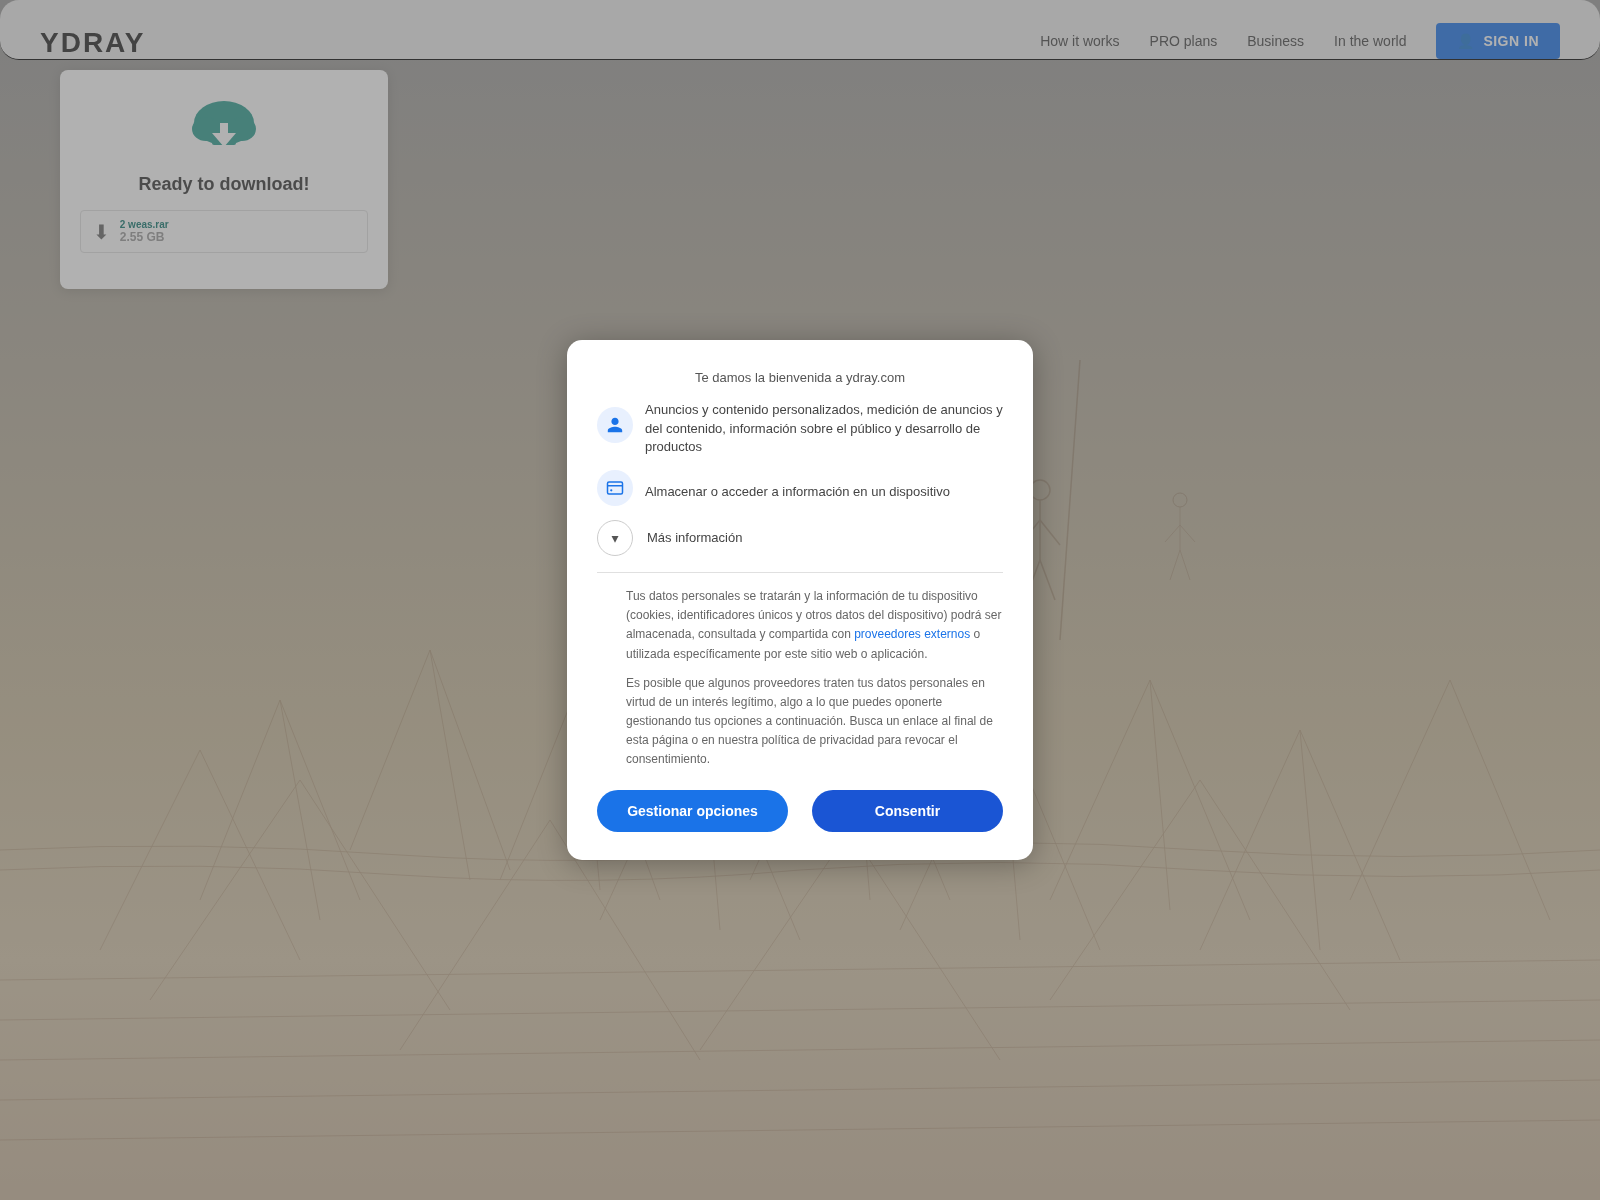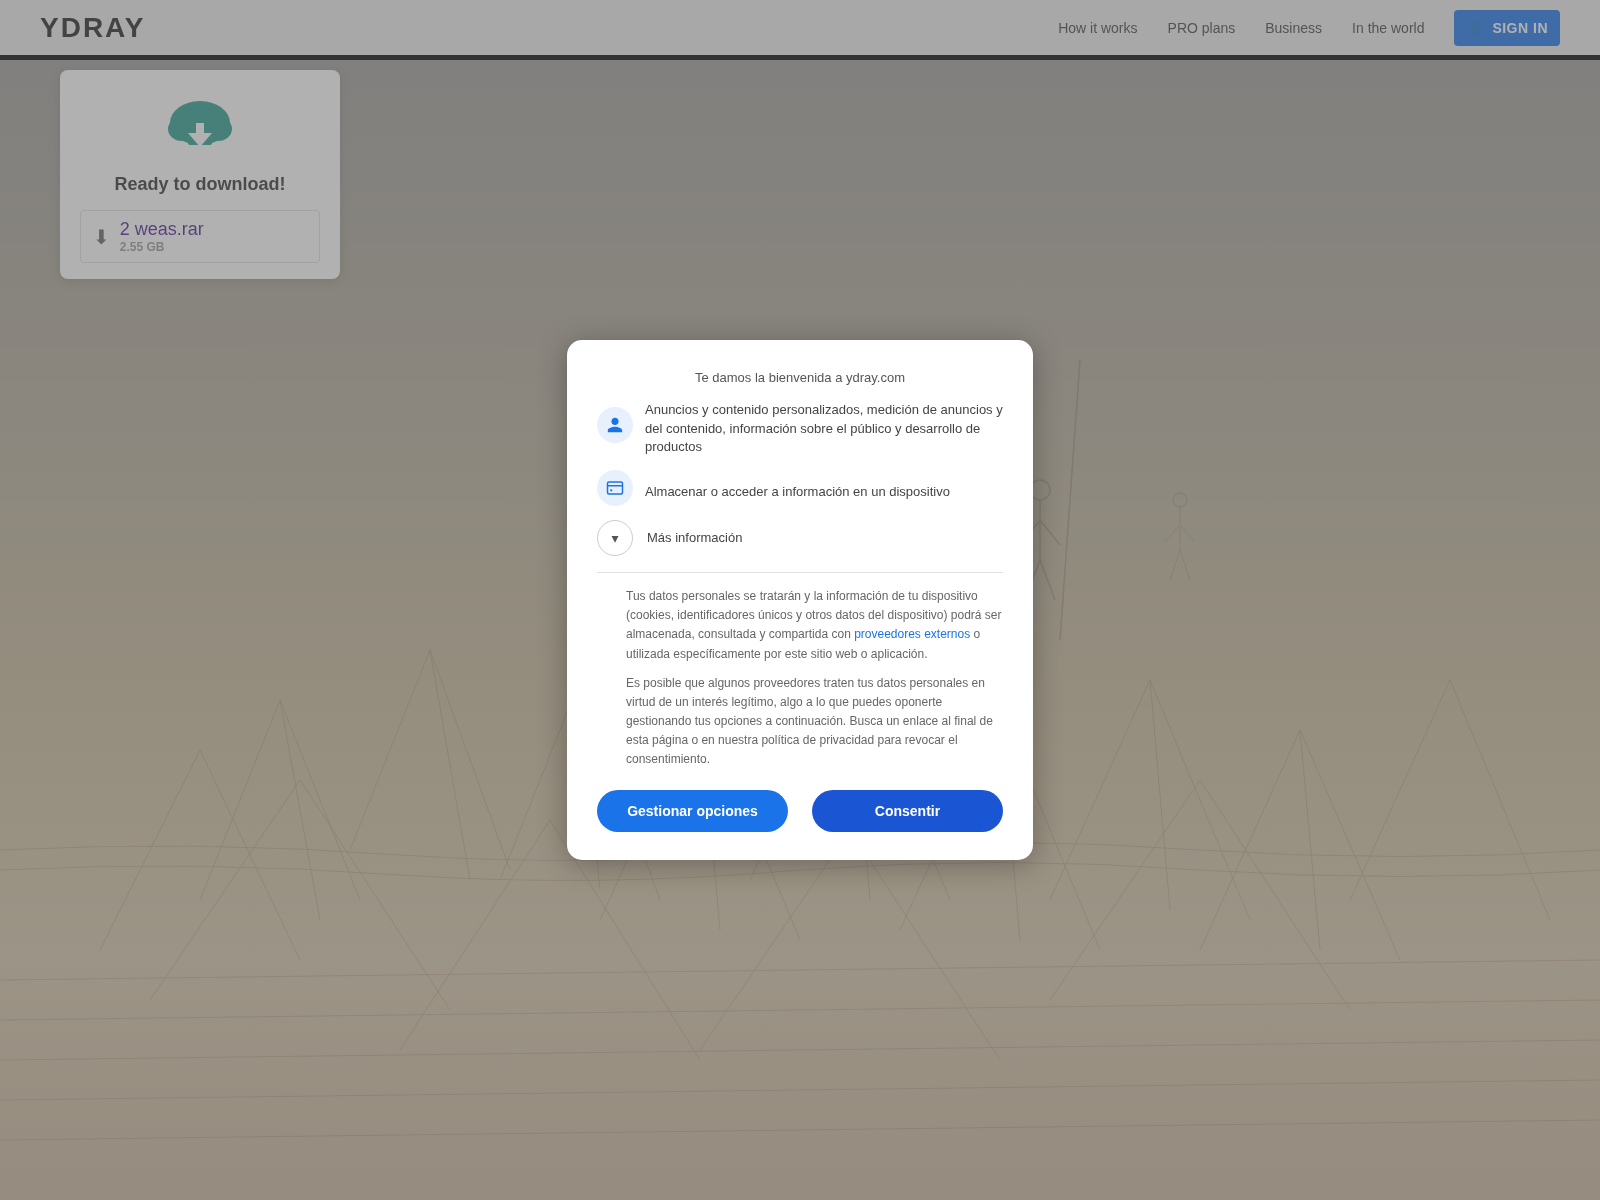--- a/index.html
+++ b/index.html
@@ -28,25 +28,26 @@
       opacity: 0.6;
     }
 
     
     .navbar {
       position: absolute;
       top: 0; left: 0; right: 0;
       height: 60px;
       background: rgba(240, 240, 240, 0.95);
       display: flex;
-      align-items: center;
+      align-items: flex-end;
       justify-content: space-between;
       padding: 0 40px;
       z-index: 10;
-      border-bottom: 5px solid #000000;
+      border-bottom: 1px solid #000000;
+      border-radius: 19px;
     }
 
     .logo {
       font-size: 28px;
       font-weight: 900;
       color: #222;
       letter-spacing: 2px;
       font-family: Arial, sans-serif;
     }
 
@@ -60,41 +61,41 @@
       color: #444;
       text-decoration: none;
       font-size: 14px;
       font-weight: 400;
     }
 
     .signin-btn {
       background: #1a73e8;
       color: white;
       border: none;
-      padding: 10px 12px;
+      padding: 10px 21px;
       border-radius: 4px;
       font-size: 14px;
       font-weight: 600;
       cursor: pointer;
       display: flex;
       align-items: center;
       gap: 8px;
       letter-spacing: 0.5px;
     }
 
     
     .download-card {
       position: absolute;
       top: 70px;
       left: 60px;
-      width: 280px;
+      width: 328px;
       background: white;
       border-radius: 8px;
       box-shadow: 0 2px 12px rgba(0,0,0,0.15);
-      padding: 25px 20px 16px;
+      padding: 25px 20px 36px;
       z-index: 10;
       text-align: center;
     }
 
     .cloud-icon {
       width: 80px;
       height: 60px;
       margin: 0 auto 15px;
     }
 
@@ -115,23 +116,23 @@
       text-align: left;
     }
 
     .file-icon {
       color: #666;
       font-size: 20px;
       flex-shrink: 0;
     }
 
     .file-name {
-      color: #4c1d95;
-      font-size: 18px;
-      font-weight: 400;
+      color: #0f766e;
+      font-size: 10px;
+      font-weight: 700;
     }
 
     .file-size {
       color: #999;
       font-size: 12px;
       font-weight: bold;
     }
 
     
     .modal-overlay {

